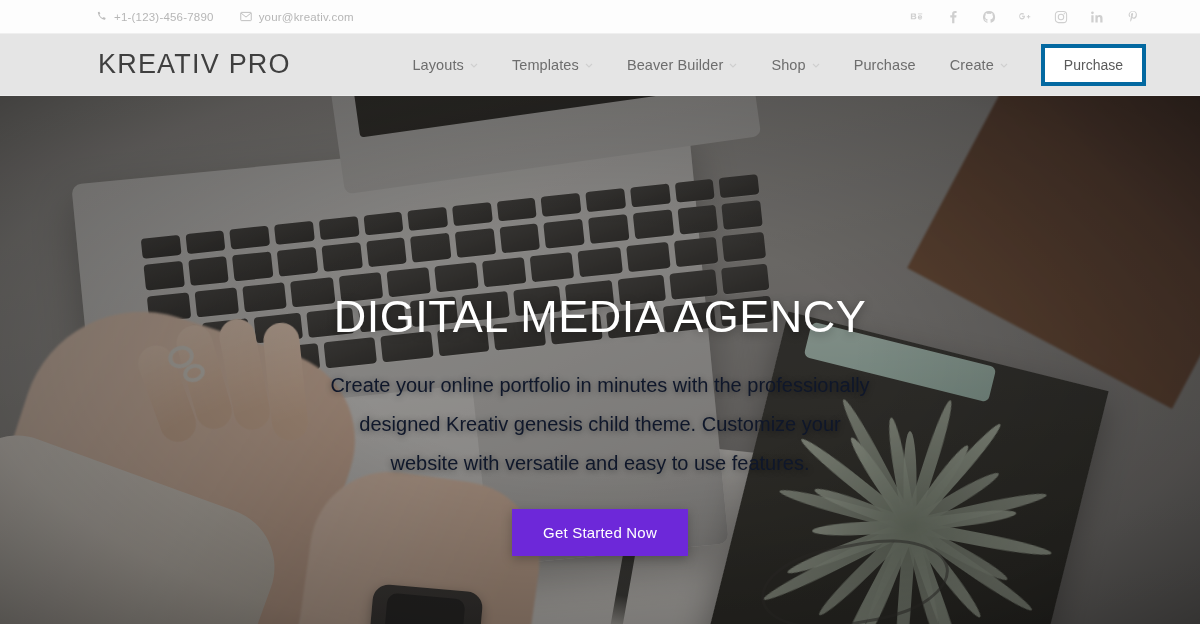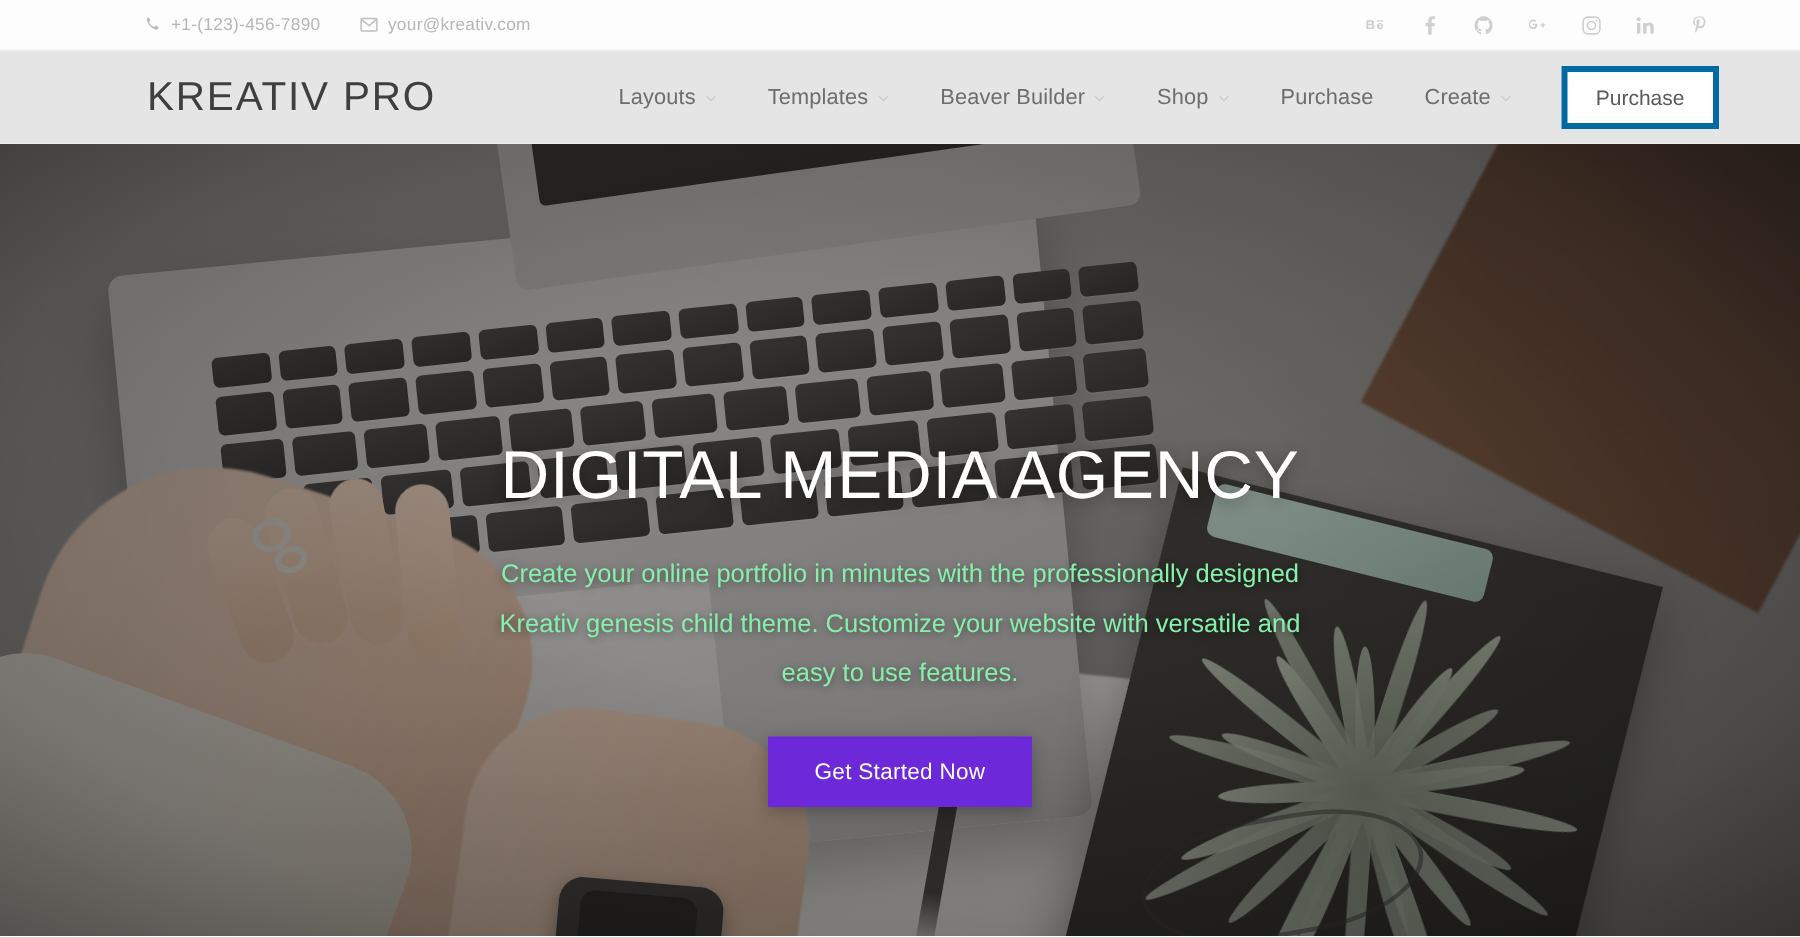--- a/index.html
+++ b/index.html
@@ -272,21 +272,21 @@
     text-align:center;
   }
   .hero-title {
     font-size:45px; font-weight:400; color:#fff;
     letter-spacing:.5px; line-height:1.1;
     text-shadow:0 2px 10px rgba(0,0,0,.35);
     white-space:nowrap;
   }
   .hero-sub {
     margin-top:24px; max-width:540px;
-    font-size:17px; line-height:1.95; color:#86efac;
+    font-size:20px; line-height:1.95; color:#0f172a;
     text-shadow:0 1px 6px rgba(0,0,0,.45);
   }
   .cta-btn {
     margin-top:26px;
     background:#6d28d9; color:#fff;
     border:none; font-size:15px;
     padding:15px 31px; cursor:pointer;
     font-family:"Liberation Sans", sans-serif;
     letter-spacing:.2px;
     box-shadow:0 3px 10px rgba(0,0,0,.25);

